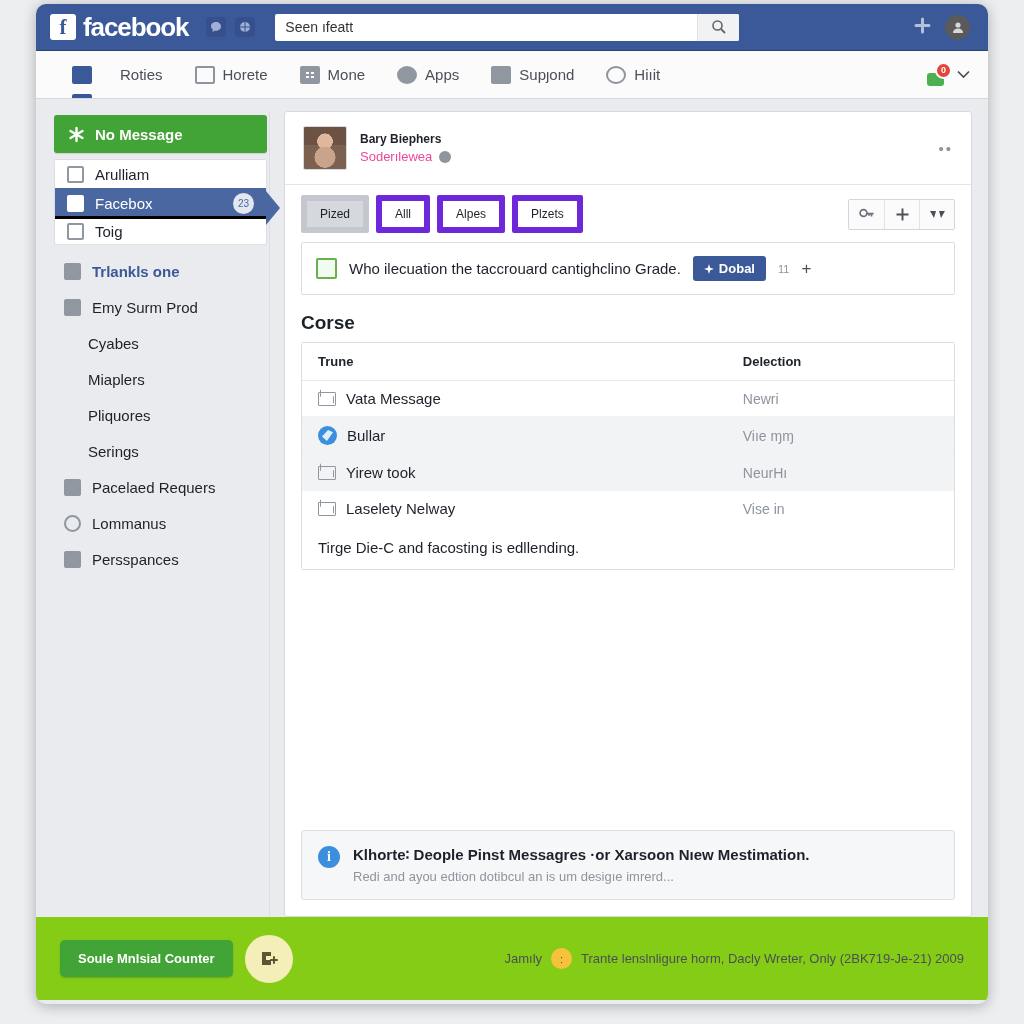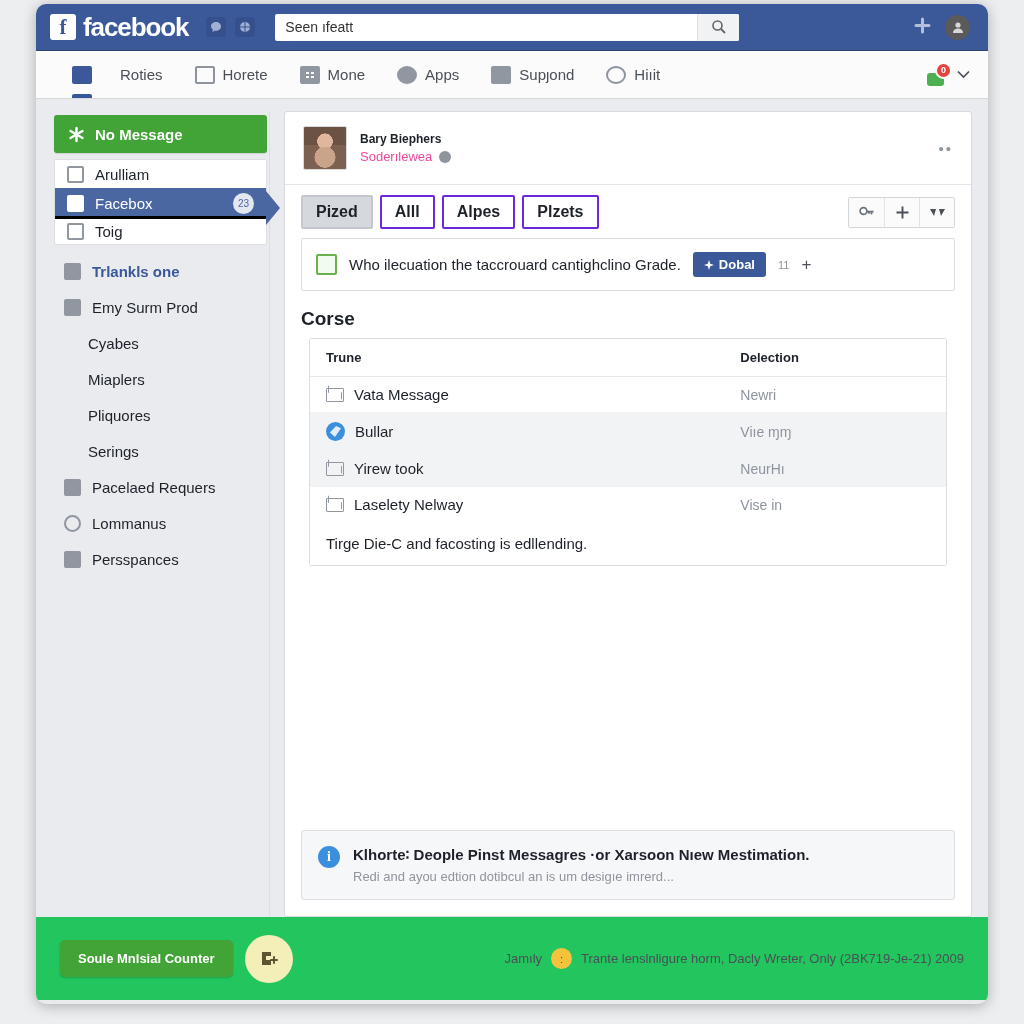--- a/index.html
+++ b/index.html
@@ -316,28 +316,27 @@
   }
   .pf-dots { margin-left: auto; color: #8d949e; letter-spacing: 2px; font-size: 15px; cursor: pointer; }
 
   .tabs-row {
     display: flex;
     align-items: center;
     padding: 10px 16px 0 16px;
   }
   .tab-btn {
     padding: 6px 13px;
-    font-size: 16px;
+    font-size: 12px;
     color: #1d2129;
     background: #fff;
-    border: 2px solid #6d28d9;
+    border: 6px solid #6d28d9;
     border-radius: 2px;
     margin-right: 7px;
     cursor: pointer;
-    font-weight: bold;
   }
   .tab-btn.active { background: #d5d8dd; border-color: #c4c8ce; }
   .tool-group {
     margin-left: auto;
     display: flex;
     border: 1px solid #d3d6db;
     border-radius: 2px;
     overflow: hidden;
   }
   .tool-btn {
@@ -382,21 +381,21 @@
   .mini-count { font-size: 11px; color: #8d949e; }
   .plus-sm { font-size: 17px; color: #4b4f56; cursor: pointer; }
 
   .section-title {
     font-size: 19px;
     font-weight: bold;
     color: #1d2129;
     padding: 17px 16px 8px 16px;
   }
   .table-card {
-    margin: 0 24px;
+    margin: 0 16px;
     border: 1px solid #dcdee2;
     border-radius: 2px;
     overflow: hidden;
   }
   table { width: 100%; border-collapse: collapse; }
   th {
     text-align: left;
     font-size: 13px;
     color: #1d2129;
     font-weight: bold;
@@ -470,21 +469,21 @@
     font-family: "Liberation Serif", serif;
     display: flex; align-items: center; justify-content: center;
     flex: none;
   }
   .info-title { font-size: 15px; font-weight: bold; color: #1d2129; }
   .info-sub { font-size: 13px; color: #90949c; margin-top: 5px; }
 
   
   #footer {
     height: 83px;
-    background: #22c55e;
+    background: #84cc16;
     display: flex;
     align-items: center;
     padding: 0 24px;
     gap: 12px;
   }
   .footer-green {
     background: #42a336;
     color: #fff;
     font-size: 13px;
     font-weight: bold;

